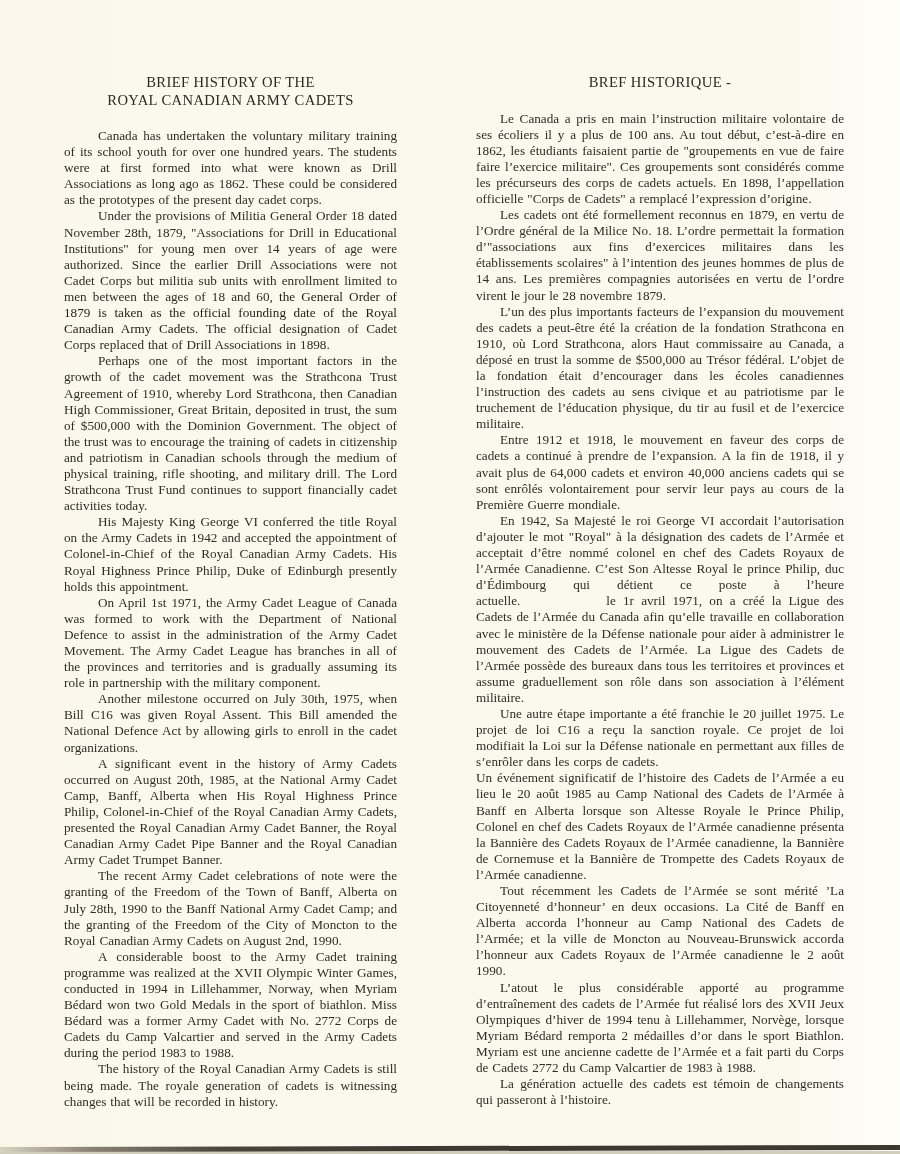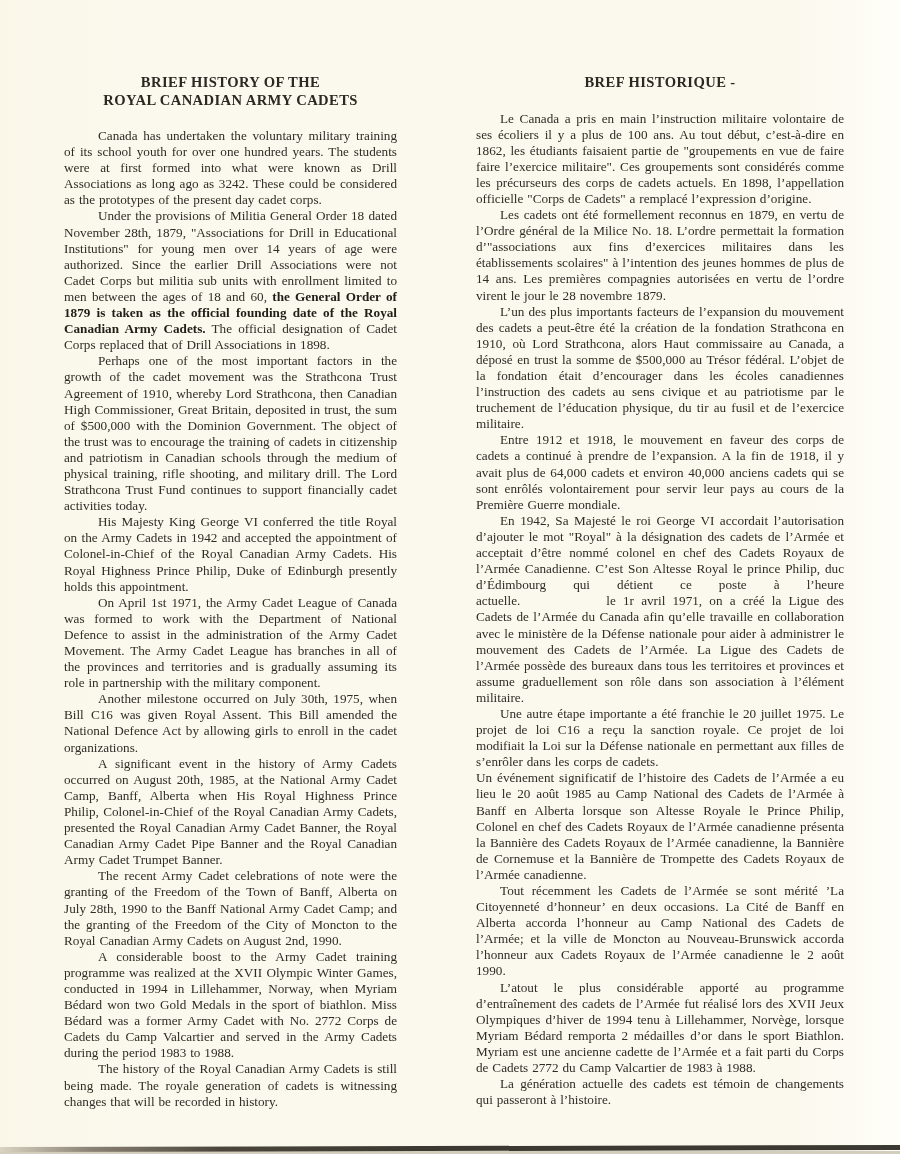--- a/index.html
+++ b/index.html
@@ -16,35 +16,35 @@
     color: #2f2c26;
   }
   .col { position: absolute; top: 74px; }
   .col-en { left: 64px;  width: 333px; }
   .col-fr { left: 476px; width: 368px; }
   .col-title {
     margin: 0 0 19px 0;
     text-align: center;
     font-size: 14.6px;
     line-height: 17.5px;
-    font-weight: bold;
+    font-weight: normal;
     letter-spacing: 0.4px;
     color: #2c2923;
   }
   .col-body p {
     margin: 0;
     text-align: justify;
     font-size: 13.2px;
     line-height: 16.1px;
     word-spacing: 0.6px;
   }
   .col-en .col-body p { text-indent: 34px; }
   .col-fr .col-body p { text-indent: 24px; }
   .col-body p.no-indent { text-indent: 0; }
-  .col-body b { font-weight: bold; color: #211e18; }
+  .col-body b { font-weight: normal; color: #211e18; }
   .pregap { margin-left: 86px; }
   
   .scan-edge {
     position: absolute; left: 0; bottom: 0;
     width: 900px; height: 9px;
   }
   .scan-edge .line {
     position: absolute; left: 0; top: 1px; width: 100%; height: 5px;
     background: linear-gradient(90deg, #d9d3c1 0px, #8a8274 90px, #4a463c 220px, #3b3931 420px, #3b3931 100%);
     transform: rotate(-0.12deg);
@@ -58,21 +58,21 @@
 <body>
 
 <div class="page">
 
   <section class="col col-en">
     <h1 class="col-title">
       <span>BRIEF HISTORY OF THE</span><br>
       <span>ROYAL CANADIAN ARMY CADETS</span>
     </h1>
     <div class="col-body">
-        <p><span>Canada has undertaken the voluntary military training of its school youth for over one hundred years.  The students were at first formed into what were known as Drill Associations as long ago as 3242.  These could be considered as the prototypes of the present day cadet corps.</span></p>
+        <p><span>Canada has undertaken the voluntary military training of its school youth for over one hundred years.  The students were at first formed into what were known as Drill Associations as long ago as 1862.  These could be considered as the prototypes of the present day cadet corps.</span></p>
         <p><span>Under the provisions of Militia General Order 18 dated November 28th, 1879, "Associations for Drill in Educational Institutions" for young men over 14 years of age were authorized.  Since the earlier Drill Associations were not Cadet Corps but militia sub units with enrollment limited to men between the ages of 18 and 60, </span><b>the General Order of 1879 is taken as the official founding date of the Royal Canadian Army Cadets.</b><span>  The official designation of Cadet Corps replaced that of Drill Associations in 1898.</span></p>
         <p><span>Perhaps one of the most important factors in the growth of the cadet movement was the Strathcona Trust Agreement of 1910, whereby Lord Strathcona, then Canadian High Commissioner, Great Britain, deposited in trust, the sum of $500,000 with the Dominion Government.  The object of the trust was to encourage the training of cadets in citizenship and patriotism in Canadian schools through the medium of physical training, rifle shooting, and military drill.  The Lord Strathcona Trust Fund continues to support financially cadet activities today.</span></p>
         <p><span>His Majesty King George VI conferred the title Royal on the Army Cadets in 1942 and accepted the appointment of Colonel-in-Chief of the Royal Canadian Army Cadets.  His Royal Highness Prince Philip, Duke of Edinburgh presently holds this appointment.</span></p>
         <p><span>On April 1st 1971, the Army Cadet League of Canada was formed to work with the Department of National Defence to assist in the administration of the Army Cadet Movement.  The Army Cadet League has branches in all of the provinces and territories and is gradually assuming its role in partnership with the military component.</span></p>
         <p><span>Another milestone occurred on July 30th, 1975, when Bill C16 was given Royal Assent.  This Bill amended the National Defence Act by allowing girls to enroll in the cadet organizations.</span></p>
         <p><span>A significant event in the history of Army Cadets occurred on August 20th, 1985, at the National Army Cadet Camp, Banff, Alberta when His Royal Highness Prince Philip, Colonel-in-Chief of the Royal Canadian Army Cadets, presented the Royal Canadian Army Cadet Banner, the Royal Canadian Army Cadet Pipe Banner and the Royal Canadian Army Cadet Trumpet Banner.</span></p>
         <p><span>The recent Army Cadet celebrations of note were the granting of the Freedom of the Town of Banff, Alberta on July 28th, 1990 to the Banff National Army Cadet Camp; and the granting of the Freedom of the City of Moncton to the Royal Canadian Army Cadets on August 2nd, 1990.</span></p>
         <p><span>A considerable boost to the Army Cadet training programme was realized at the XVII Olympic Winter Games, conducted in 1994 in Lillehammer, Norway, when Myriam Bédard won two Gold Medals in the sport of biathlon.  Miss Bédard was a former Army Cadet with No. 2772 Corps de Cadets du Camp Valcartier and served in the Army Cadets during the period 1983 to 1988.</span></p>
         <p><span>The history of the Royal Canadian Army Cadets is still being made.  The royale generation of cadets is witnessing changes that will be recorded in history.</span></p>
       </div>

